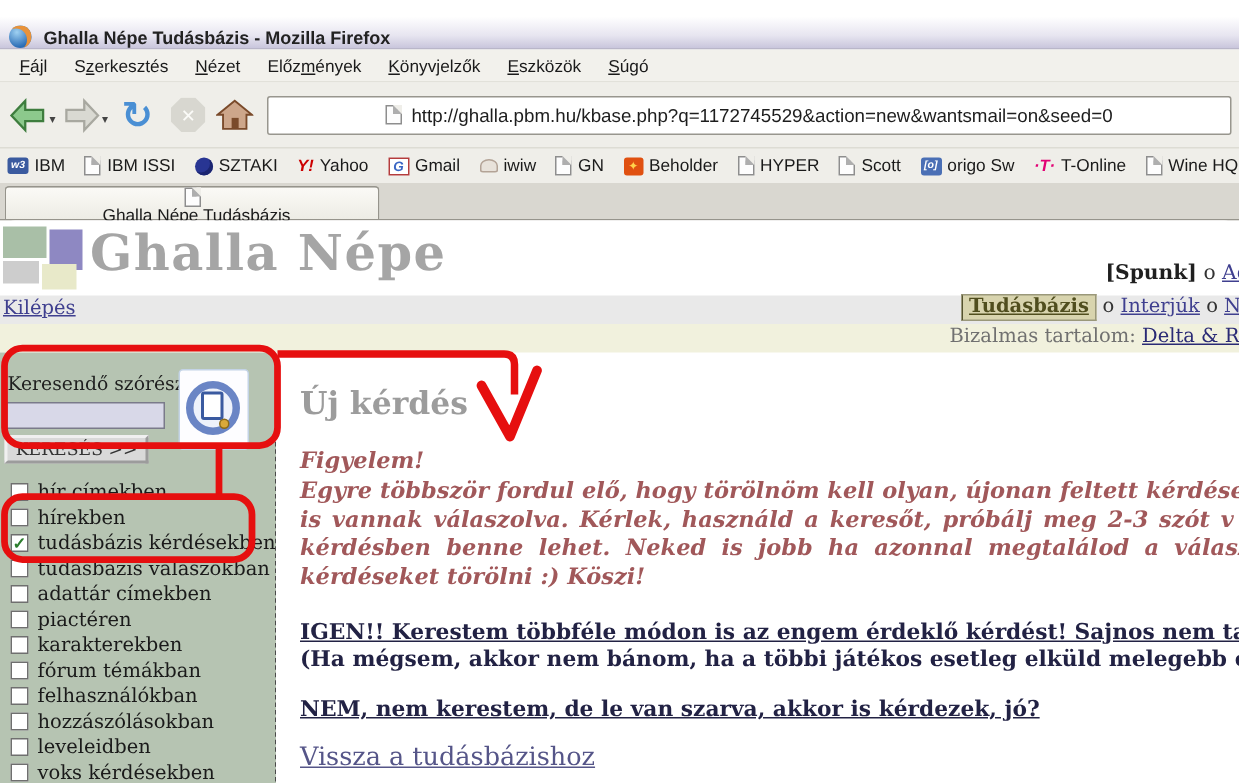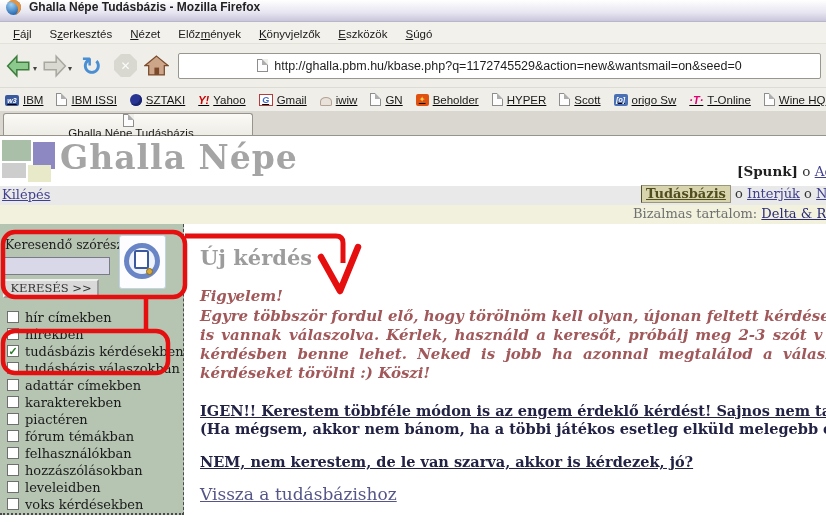--- a/index.html
+++ b/index.html
@@ -1,20 +1,20 @@
 <!DOCTYPE html>
 <html><head>
 <meta charset="utf-8">
 <style>
   * { margin:0; padding:0; box-sizing:border-box; }
   body { font-family:"Liberation Sans","DejaVu Sans",sans-serif; }
   .screen { width:826px; height:522px; overflow:hidden; position:relative; background:#fff; }
 
   
-  .titlebar { height:22px; background:linear-gradient(#ffffff,#e7e5f0 60%,#c9c6dc); display:flex; align-items:flex-start; padding:0 6px; border-bottom:1px solid #b9b6c9; }
+  .titlebar { height:22px; background:linear-gradient(#ffffff,#e7e5f0 60%,#c9c6dc); display:flex; align-items:flex-end; padding:0 6px; border-bottom:1px solid #b9b6c9;margin-top:11px; }
   .ff-icon { width:15px; height:15px; border-radius:50%; background:radial-gradient(circle at 35% 30%, #9fd1f2, #2a6cb5 70%); box-shadow:inset -3px 2px 0 0 #e8923a; margin-right:8px; }
   .win-title { font-size:12px; font-weight:bold; color:#222; }
 
   
   .menubar { height:22px; background:#f2f1ec; display:flex; align-items:flex-end; padding-left:4px; border-bottom:1px solid #e2e1da; }
   .menu-item { font-size:11.5px; color:#1a1a1a; padding:3px 9px; }
   .menu-item u { text-underline-offset:1px; }
 
   
   .navbar { height:43px; background:#efeee9; display:flex; align-items:center; padding:0 5px; }
@@ -23,21 +23,21 @@
   .glyph-reload { font-size:25px; font-weight:bold; color:#4a8fd4; line-height:26px; margin:0 6px; }
   .glyph-stop { width:23px; height:23px; background:#d8d7d0; clip-path:polygon(30% 0,70% 0,100% 30%,100% 70%,70% 100%,30% 100%,0 70%,0 30%); color:#fbfbf8; font-weight:bold; font-size:12px; display:flex; align-items:center; justify-content:center; margin:0 6px; }
   .urlbar { flex:1; height:26px; background:#fff; border:1px solid #98968e; border-radius:2px; margin-left:8px; display:flex; align-items:center; padding:0 6px; overflow:hidden;justify-content:center; }
   .url-text { font-size:12.5px; color:#1d1d1d; white-space:nowrap; margin-left:6px; }
 
   .i-page { width:11px; height:13px; background:#fdfdfd; border:1px solid #8e8e8e; position:relative; flex:0 0 auto; }
   .i-page::before { content:""; position:absolute; right:-1px; top:-1px; border:3px solid; border-color:#efeee9 #efeee9 #aeaeae #aeaeae; }
 
   
   .bookmarks { height:24px; background:#efeee9; border-top:1px solid #dddcd4; display:flex; align-items:center; padding:0 5px; white-space:nowrap; overflow:hidden; }
-  .bm { display:flex; align-items:flex-end; margin-right:13px; flex:0 0 auto;text-decoration:underline; }
+  .bm { display:flex; align-items:center; margin-right:13px; flex:0 0 auto; }
   .bml { font-size:11.5px; color:#1a1a1a; margin-left:4px; }
   .bmi { display:flex; align-items:center; justify-content:center; }
   .i-w3 { width:14px; height:11px; background:#3a5a9f; border-radius:2px; } .i-w3 b { color:#fff; font-size:7px; }
   .i-globe { width:12px; height:12px; background:#283593; border-radius:50%; box-shadow:inset -2px -2px 0 #1a2470; }
   .i-yahoo b { color:#cc0000; font-size:11px; font-weight:bold; }
   .i-gmail { width:14px; height:12px; background:#fff; border:1px solid #b43c3c; } .i-gmail b { color:#3a66c4; font-size:9px; }
   .i-iwiw { width:12px; height:9px; border:1px solid #b3a396; border-radius:60% 60% 20% 20%; background:#e8e2da; }
   .i-beholder { width:13px; height:12px; background:#e05010; border-radius:2px; } .i-beholder b { color:#ffd24a; font-size:8px; }
   .i-origo { width:14px; height:12px; background:#4a6fb5; border-radius:2px; } .i-origo b { color:#fff; font-size:7px; }
   .i-tonline b { color:#e20074; font-size:11px; font-weight:bold; }
@@ -278,25 +278,25 @@
           <div class="cb-row">
               <span class="cb-box"></span>
               <span class="cb-label">tudásbázis válaszokban</span>
             </div>
           <div class="cb-row">
               <span class="cb-box"></span>
               <span class="cb-label">adattár címekben</span>
             </div>
           <div class="cb-row">
               <span class="cb-box"></span>
+              <span class="cb-label">piactéren</span>
+            </div>
+          <div class="cb-row">
+              <span class="cb-box"></span>
               <span class="cb-label">karakterekben</span>
-            </div>
-          <div class="cb-row">
-              <span class="cb-box"></span>
-              <span class="cb-label">piactéren</span>
             </div>
           <div class="cb-row">
               <span class="cb-box"></span>
               <span class="cb-label">fórum témákban</span>
             </div>
           <div class="cb-row">
               <span class="cb-box"></span>
               <span class="cb-label">felhasználókban</span>
             </div>
           <div class="cb-row">

